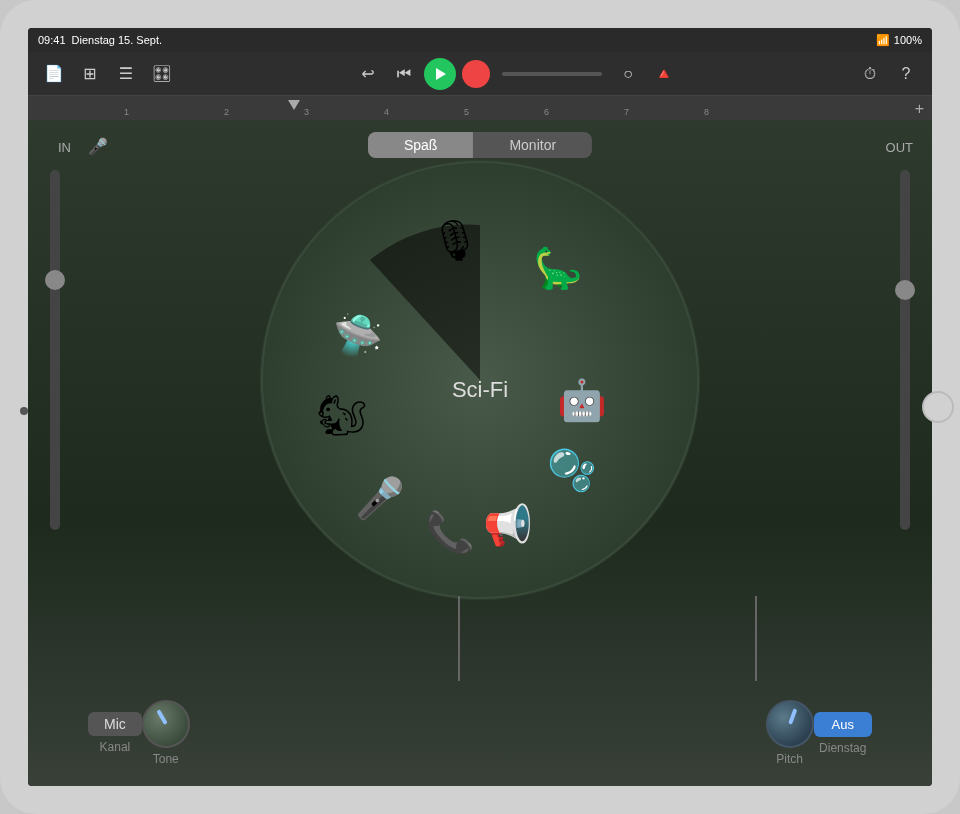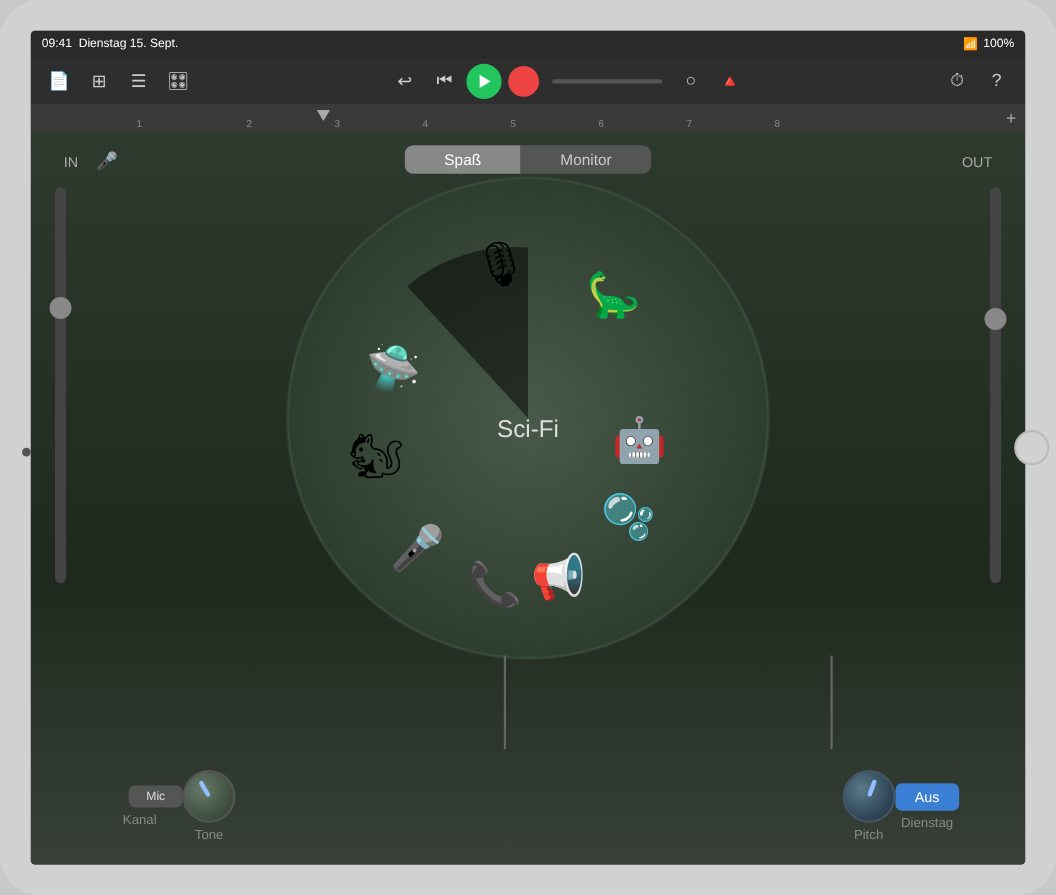--- a/index.html
+++ b/index.html
@@ -141,21 +141,21 @@
 
     
     .in-label {
       position: absolute;
       top: 20px; left: 30px;
       color: #aaa;
       font-size: 13px;
     }
     .out-label {
       position: absolute;
-      top: 20px; right: 30px;
+      top: 20px; right: 19px;
       color: #aaa;
       font-size: 13px;
     }
     .mic-icon-small {
       position: absolute;
       top: 17px; left: 60px;
       font-size: 16px;
     }
 
     
@@ -276,24 +276,23 @@
     }
     .control-label {
       color: #888;
       font-size: 12px;
     }
     .mic-button {
       background: #555;
       border: none;
       border-radius: 6px;
       color: #ddd;
-      font-size: 11px;
+      font-size: 14px;
       padding: 4px 16px;
       cursor: pointer;
-      margin-left: 29px;
     }
     .knob {
       width: 48px; height: 48px;
       border-radius: 50%;
       background: radial-gradient(circle at 35% 35%, #6a7a6a, #2a3a2a);
       border: 2px solid #555;
       position: relative;
       cursor: pointer;
     }
     .knob::after {

